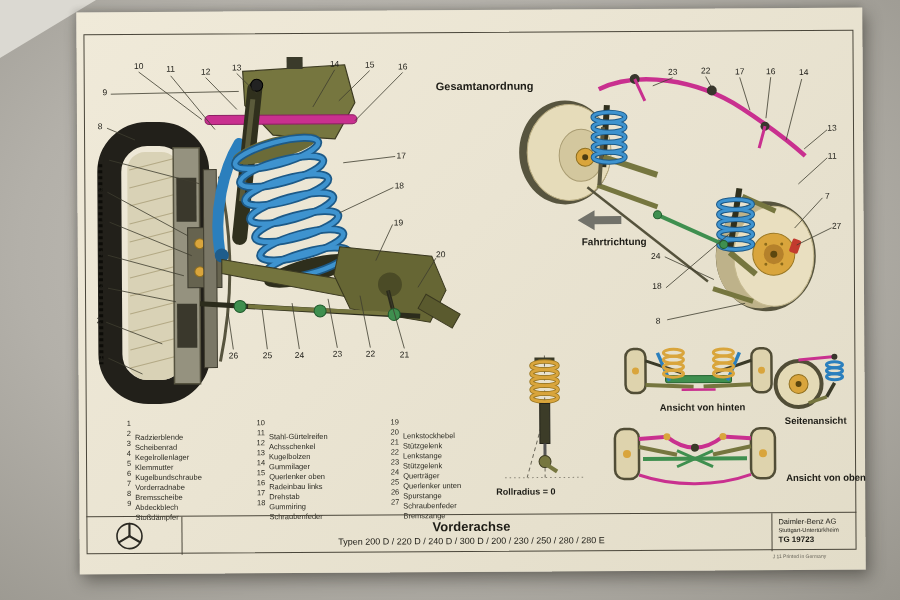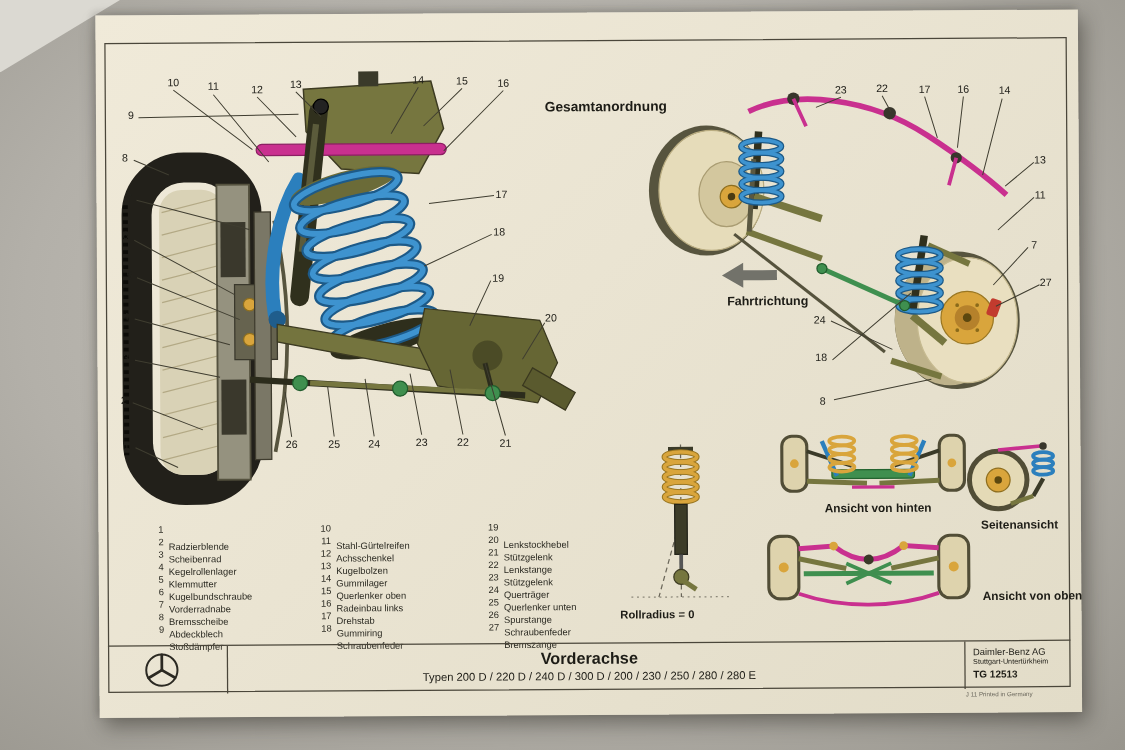--- a/index.html
+++ b/index.html
@@ -493,17 +493,17 @@
       <line x1="15" y1="15" x2="4.4" y2="21.2" stroke="#2b2922" stroke-width="2.2" stroke-linecap="round"></line>
     </svg>
     <div class="bar-sep" style="left:95px;"></div>
     <div class="bar-title-block">
       <div class="bar-title">Vorderachse</div>
       <div class="bar-subtitle">Typen 200 D / 220 D / 240 D / 300 D / 200 / 230 / 250 / 280 / 280 E</div>
     </div>
     <div class="bar-right">
       <div class="pub-name">Daimler-Benz AG</div>
       <div class="pub-loc">Stuttgart-Untertürkheim</div>
-      <div class="pub-code">TG 12513</div>
+      <div class="pub-code">TG 19723</div>
     </div>
   </div>
   <div class="print-note" style="left:693px;top:545px;">J 11 Printed in Germany</div>
 </div>
 
 </body></html>

